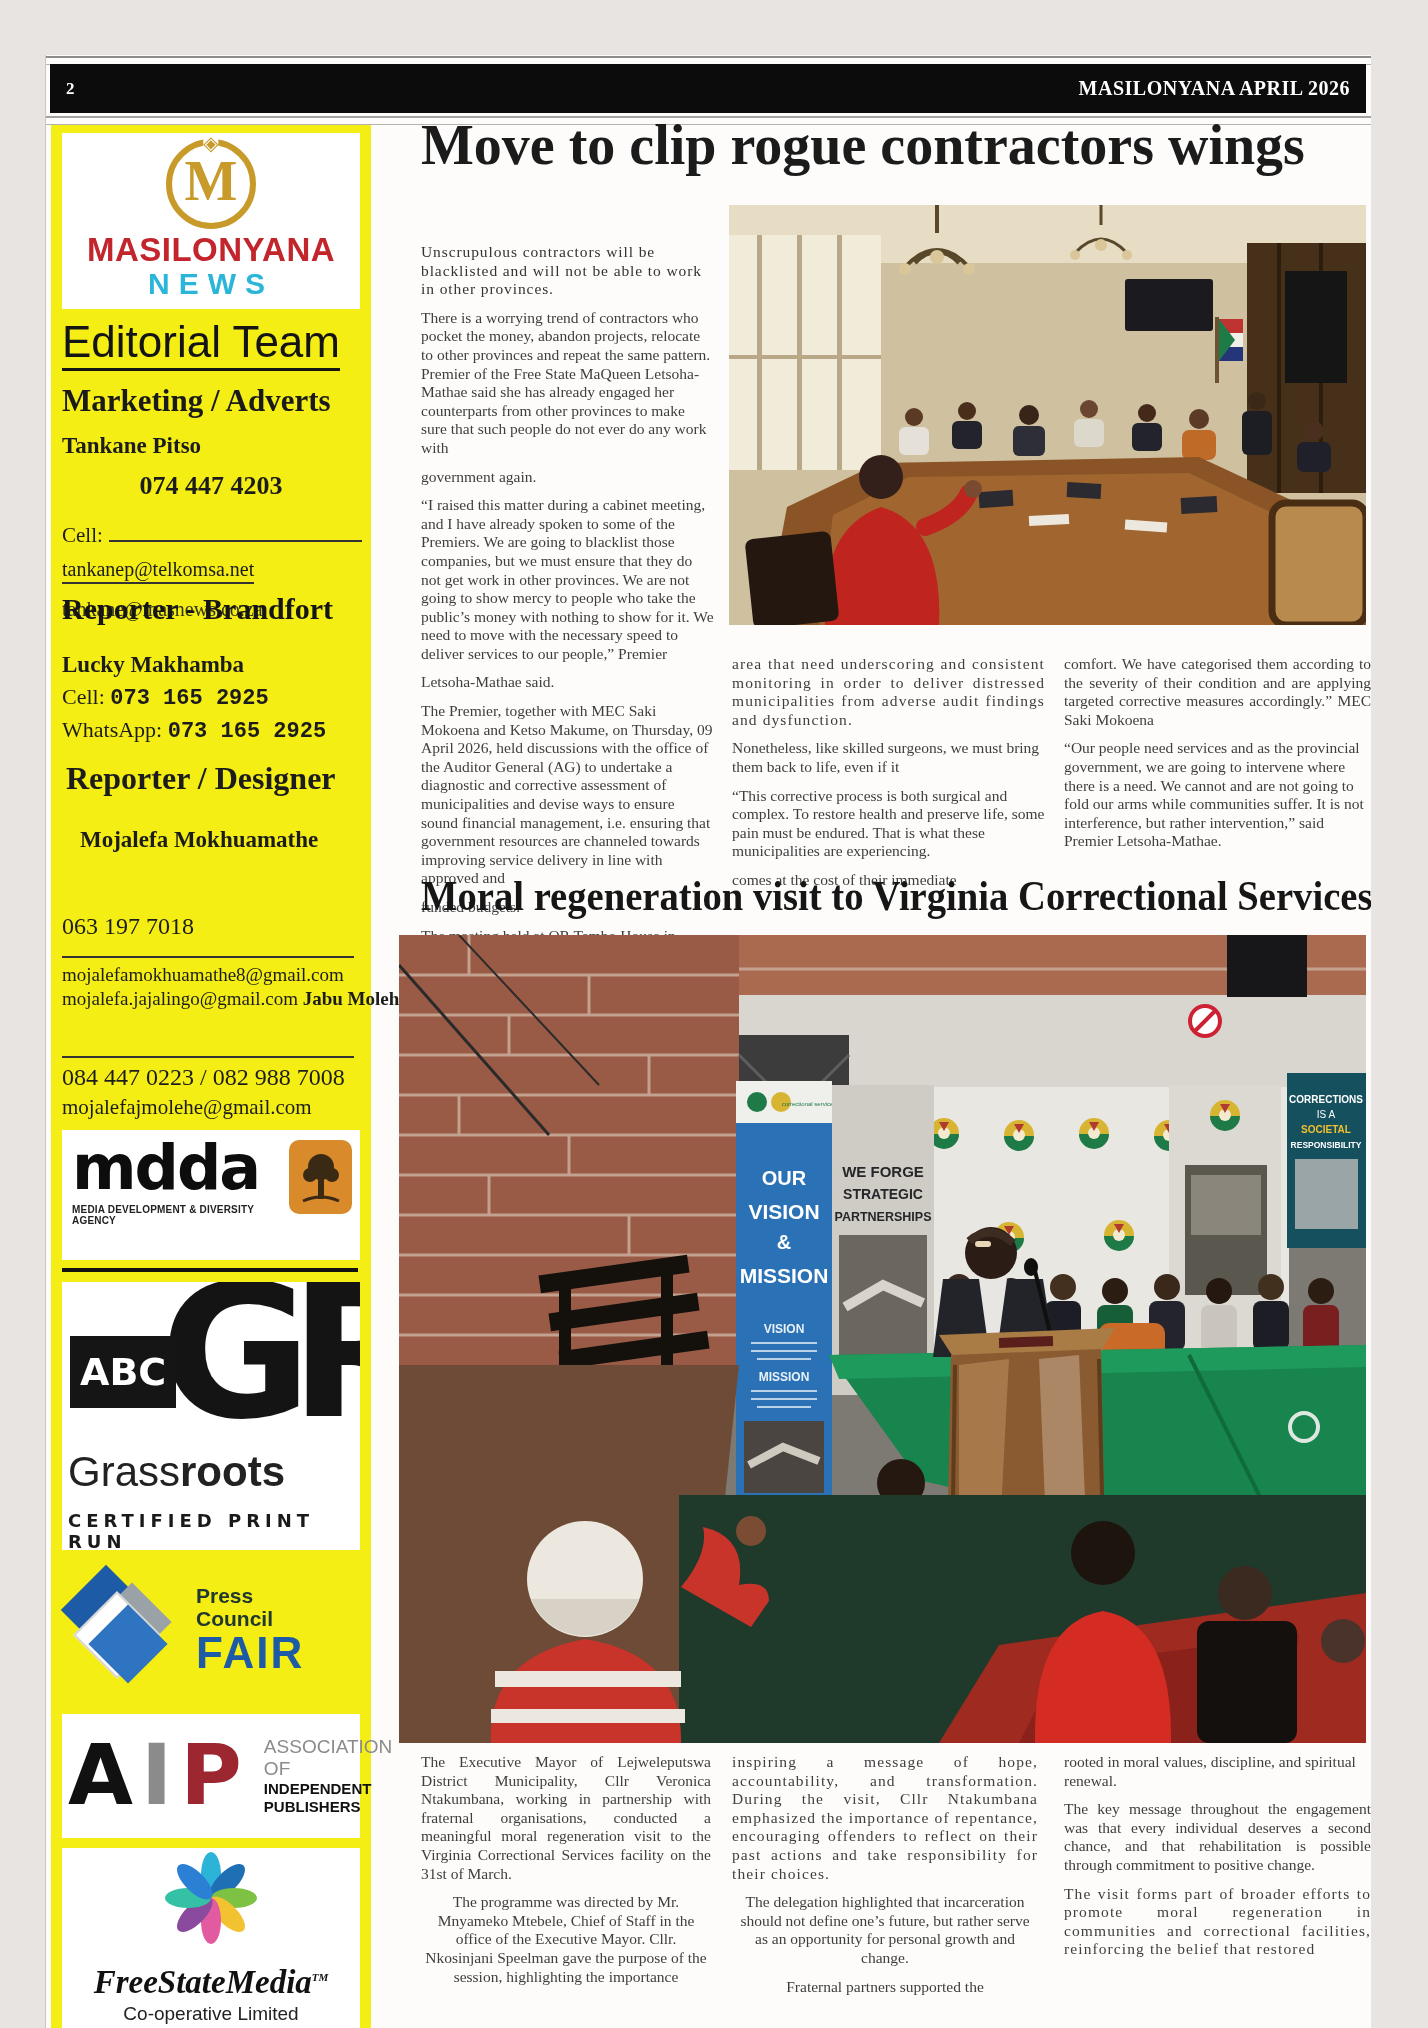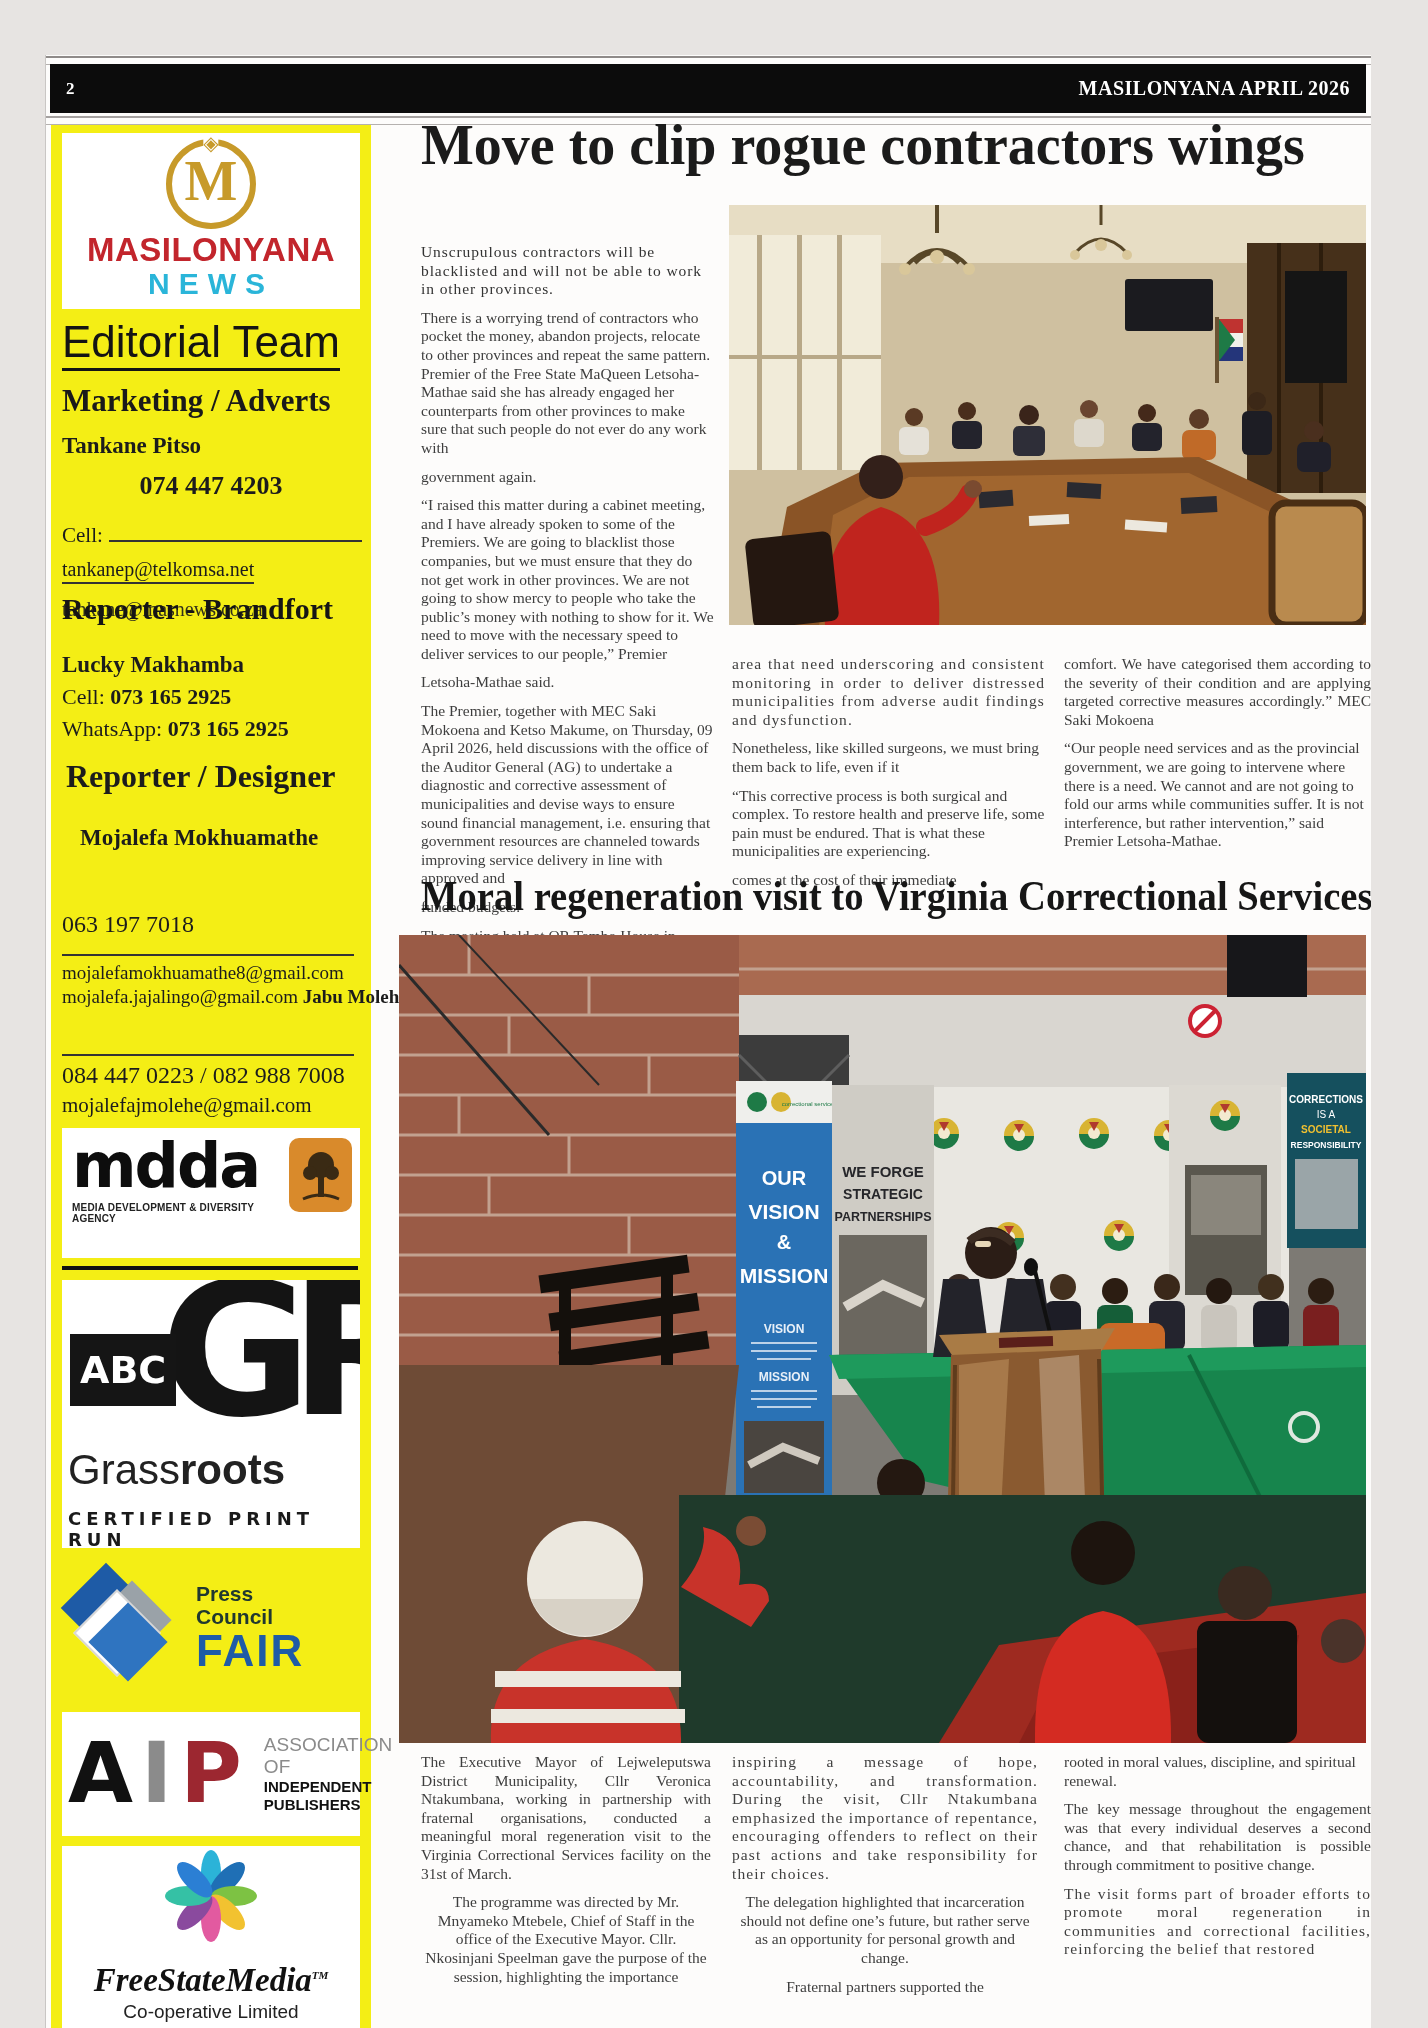--- a/index.html
+++ b/index.html
@@ -43,21 +43,21 @@
   .nm{margin:14px 0 0 2px;font-size:23px;font-weight:bold;}
   .ph{margin:12px 0 0 0;font-size:26px;font-weight:bold;text-align:center;}
   .cellline{margin:22px 0 0 2px;font-size:21px;display:flex;align-items:flex-end;}
   .cellline .fill{flex:1;border-bottom:2px solid #333;margin:0 0 6px 6px;}
   .em{font-size:20px;}
   .em.u{margin:10px 0 0 2px;border-bottom:2px solid #333;display:inline-block;padding-bottom:1px;}
   .overlap{position:relative;height:48px;margin-top:6px;}
   .overlap .em{position:absolute;left:2px;top:8px;opacity:.9;}
   .overlap .rep{position:absolute;left:2px;top:2px;margin:0;font-size:30px;font-weight:bold;color:#151515;white-space:nowrap;}
   .cv{margin:6px 0 0 2px;font-size:22px;}
-  .cv b{font-weight:bold;}
+  .cv b{font-weight:bold;font-family:Liberation Mono, monospace;}
   .des{margin:16px 0 0 6px;font-size:32px;font-weight:bold;}
   .nm.sp{margin-top:30px;margin-left:20px;}
   .ph2{margin:60px 0 0 2px;font-size:24px;font-weight:normal;}
   hr.ln{border:none;border-top:2px solid #333;margin:16px 8px 6px 2px;}
   .em.sm{margin:2px 0 0 2px;font-size:19px;}
   .nowrap{white-space:nowrap;}
   hr.ln.sp2{margin-top:46px;}
   .em.md{margin:4px 0 0 2px;font-size:21px;}
   
   .wbox{background:#fff;margin:10px 2px 0 2px;box-sizing:border-box;}

